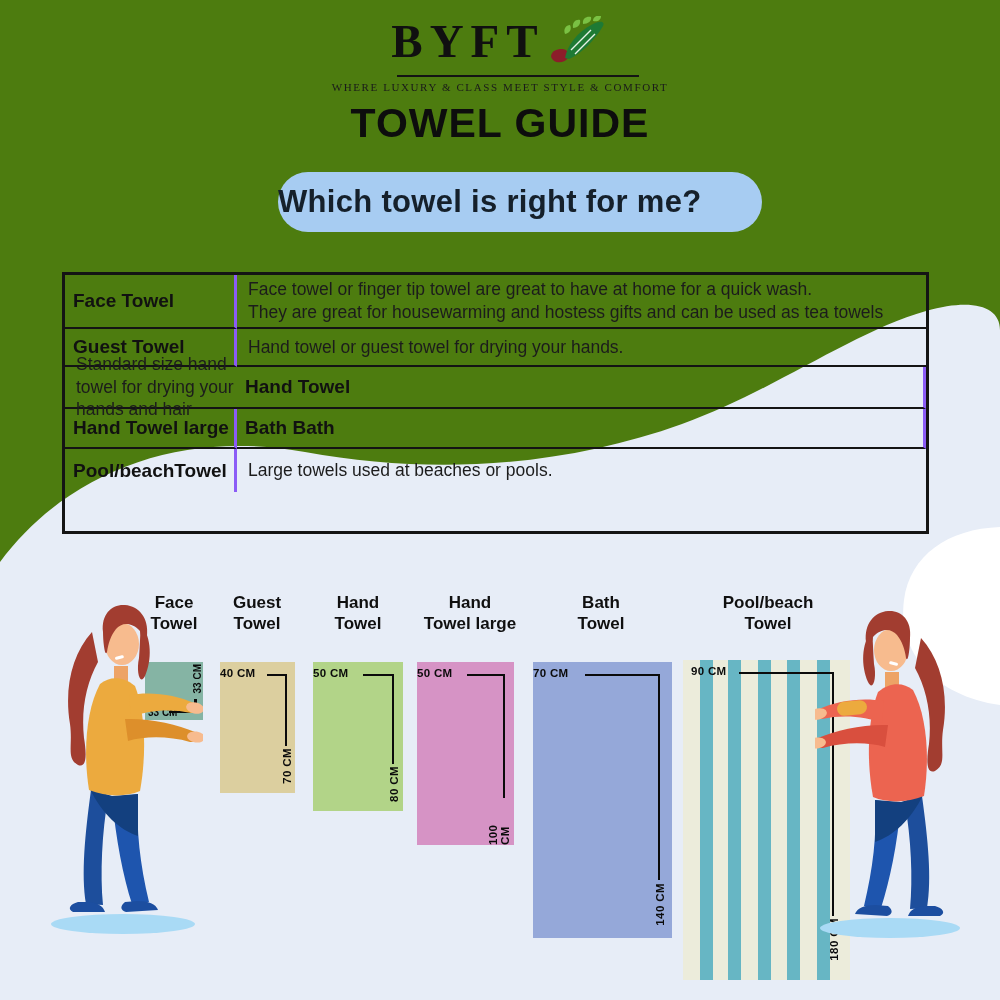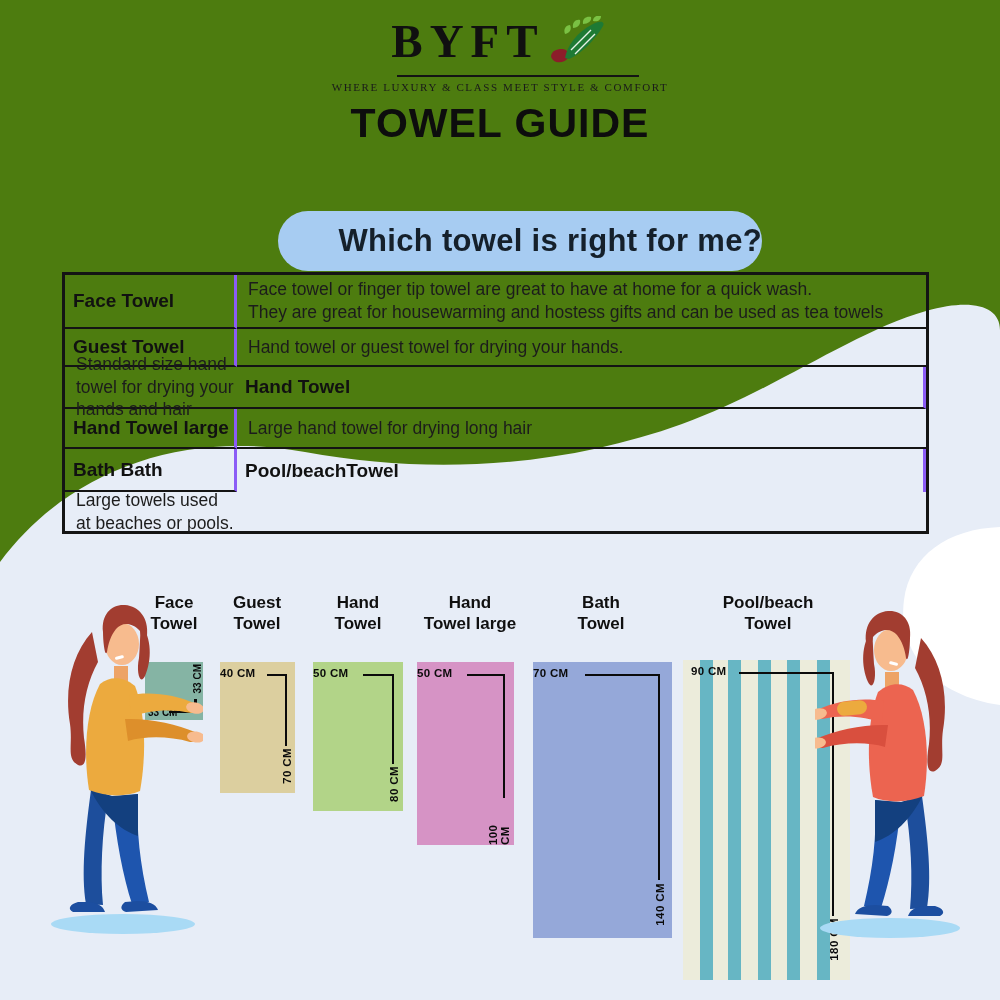--- a/index.html
+++ b/index.html
@@ -12,21 +12,21 @@
              align-items:flex-start;z-index:2;}
   .brand-text{font-family:"Liberation Serif",serif;font-size:47px;font-weight:600;letter-spacing:7px;
               color:#101010;line-height:1;}
   .leaf{margin-left:2px;margin-top:-2px;}
   .brand-underline{position:absolute;left:397px;top:75px;width:242px;height:2px;background:#141414;z-index:2;}
   .tagline{position:absolute;left:0;top:81px;width:1000px;text-align:center;z-index:2;
            font-family:"Liberation Serif",serif;font-size:11px;letter-spacing:1.6px;color:#1a1a1a;}
   .page-title{position:absolute;left:0;top:100px;width:1000px;text-align:center;z-index:2;
               font-size:41px;font-weight:800;letter-spacing:1px;color:#0d0d0d;}
   .banner{position:absolute;left:278px;top:172px;width:484px;height:60px;border-radius:32px;
-          display:flex;align-items:center;justify-content:flex-end;z-index:2;margin-top:39px;}
+          display:flex;align-items:center;justify-content:flex-start;z-index:2;}
   .banner span{font-size:31px;font-weight:600;color:#15202b;letter-spacing:0.3px;}
   
   .guide-table{position:absolute;left:62px;top:272px;width:867px;z-index:2;
                display:grid;grid-template-columns:172px 1fr;
                grid-template-rows:54px 38px 42px 40px 43px 39px;
                border:3px solid #141414;box-sizing:border-box;background:transparent;}
   .cell{border-bottom:2px solid #141414;display:flex;flex-direction:column;justify-content:center;
         box-sizing:border-box;}
   .cell.lab{border-right:3px solid #8b5cf6;padding-left:8px;font-weight:700;font-size:19px;}
   .cell.desc{padding-left:11px;font-size:17.5px;line-height:1.3;color:#1c1c1c;}
@@ -113,23 +113,20 @@
       </div>
     <div class="cell desc">
         <span>Standard size hand towel for drying your hands and hair</span>
       </div>
     <div class="cell lab">
         <span>Hand Towel</span>
       </div>
     <div class="cell lab">
         <span>Hand Towel large</span>
       </div>
-    <div class="cell desc">
-        <span>Large hand towel for drying long hair</span>
-      </div>
     <div class="cell lab">
         <span>Bath Bath</span>
       </div>
     <div class="cell lab row-last">
         <span>Pool/beachTowel</span>
       </div>
     <div class="cell desc row-last">
         <span>Large towels used at beaches or pools.</span>
       </div>
   </div>

